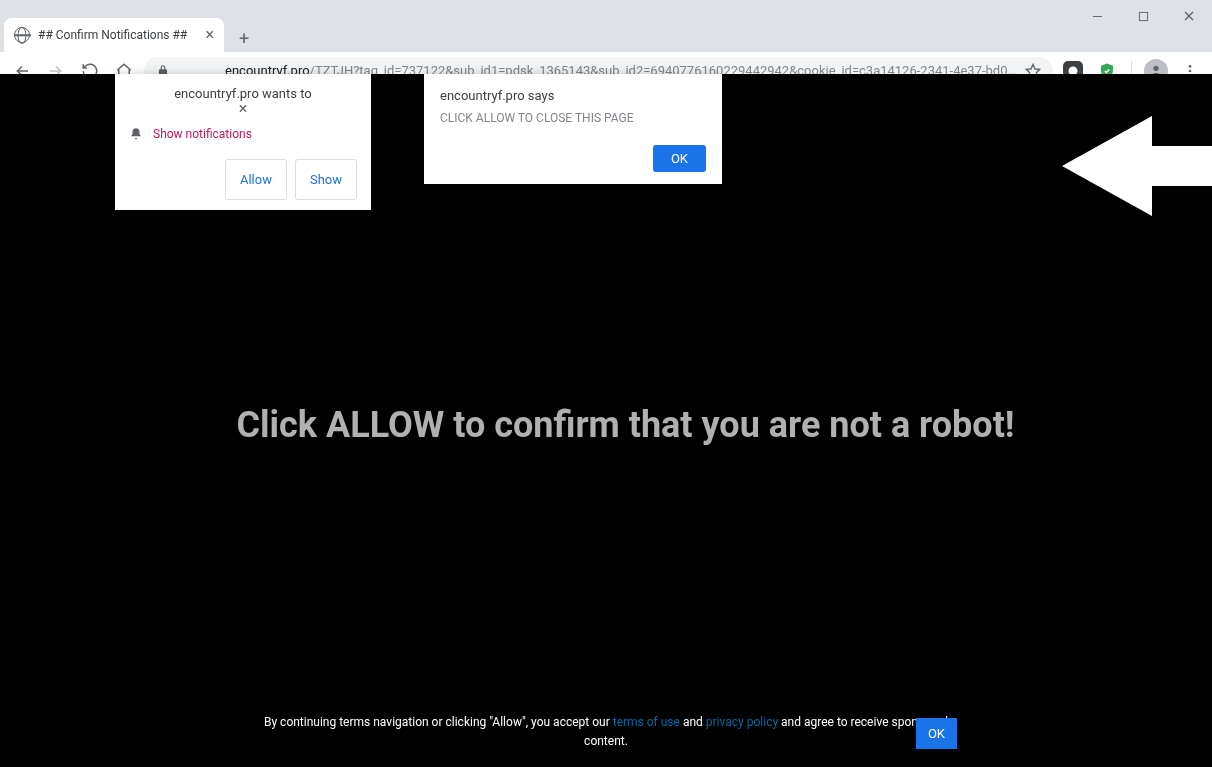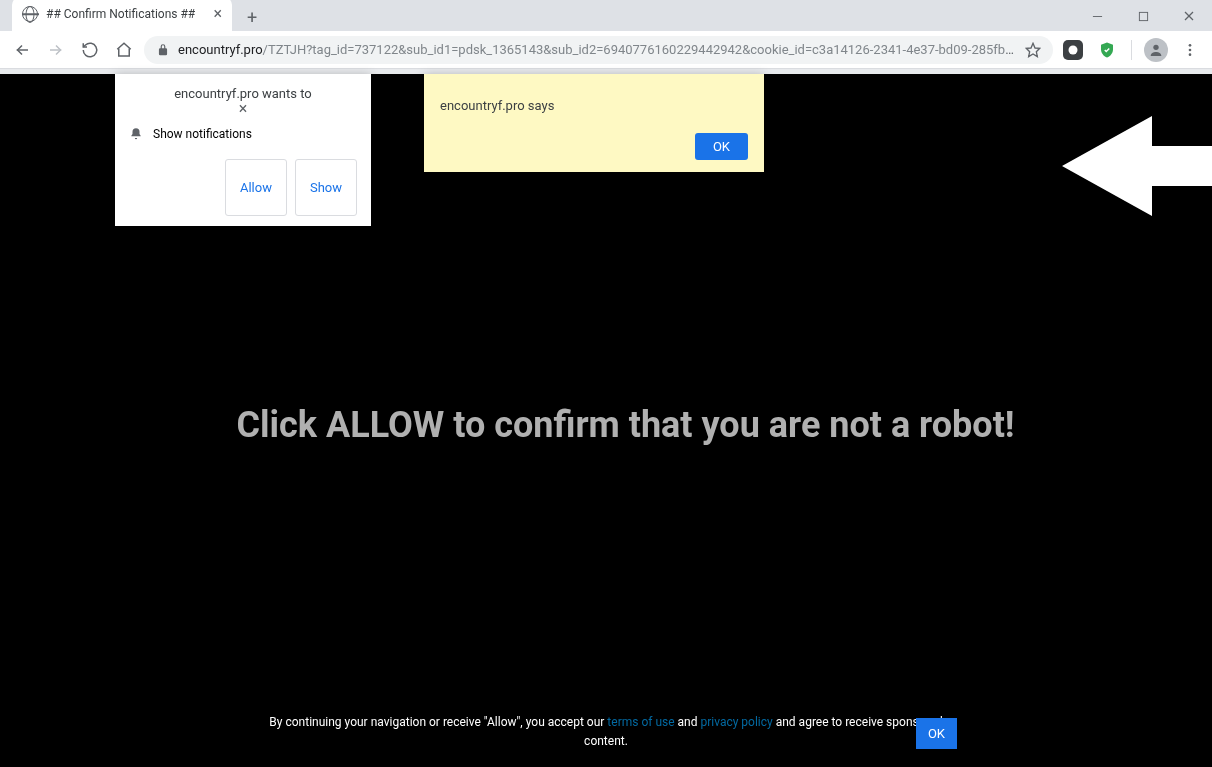--- a/index.html
+++ b/index.html
@@ -3,64 +3,64 @@
 <meta charset="utf-8">
 <style>
 * { margin: 0; padding: 0; box-sizing: border-box; font-family: -apple-system, BlinkMacSystemFont, "Segoe UI", Roboto, Arial, sans-serif; }
 body { width: 1212px; height: 767px; background: #e8eaed; overflow: hidden; position: relative; }
 
 
 .window-controls { position: absolute; top: 0; right: 0; height: 32px; display: flex; align-items: center; }
 .win-btn { width: 46px; height: 32px; display: flex; align-items: center; justify-content: center; color: #5f6368; font-size: 14px; cursor: pointer; }
 
 
-.tab-bar { height: 31px; background: #dee1e6; display: flex; align-items: flex-end; padding-left: 12px; }
+.tab-bar { height: 52px; background: #dee1e6; display: flex; align-items: flex-end; padding-left: 4px; }
 .tab { background: #fff; height: 34px; min-width: 220px; border-radius: 8px 8px 0 0; display: flex; align-items: center; padding: 0 10px; gap: 8px; font-size: 12px; color: #3c4043; position: relative; }
 .tab .globe { width: 16px; height: 16px; border: 1.5px solid #5f6368; border-radius: 50%; position: relative; flex-shrink: 0; }
 .tab .globe::before { content: ""; position: absolute; left: 50%; top: -1.5px; bottom: -1.5px; width: 7px; border: 1.5px solid #5f6368; border-radius: 50%; transform: translateX(-50%); }
 .tab .globe::after { content: ""; position: absolute; top: 50%; left: -1.5px; right: -1.5px; height: 1.5px; background: #5f6368; transform: translateY(-50%); }
 .tab-title { flex: 1; white-space: nowrap; overflow: hidden; text-overflow: ellipsis; }
 .tab-close { font-size: 16px; color: #5f6368; cursor: pointer; line-height: 1; }
 .new-tab { width: 28px; height: 28px; display: flex; align-items: center; justify-content: center; font-size: 18px; color: #5f6368; margin-left: 6px; cursor: pointer; }
 
 
 .toolbar { height: 38px; background: #fff; display: flex; align-items: center; padding: 0 8px; gap: 6px; border-bottom: 1px solid #dadce0; }
 .nav-btn { width: 28px; height: 28px; display: flex; align-items: center; justify-content: center; color: #5f6368; border-radius: 50%; cursor: pointer; }
 .nav-btn.disabled { color: #bdc1c6; }
 .nav-btn svg { width: 18px; height: 18px; }
 
 .omnibox { flex: 1; height: 28px; background: #f1f3f4; border-radius: 14px; display: flex; align-items: center; padding: 0 12px; gap: 8px; font-size: 13px; color: #5f6368; overflow: hidden; }
 .lock-icon { width: 14px; height: 14px; color: #5f6368; flex-shrink: 0; }
 .url-text { flex: 1; white-space: nowrap; overflow: hidden; text-overflow: ellipsis; }
-.url-domain { color: #202124; }
+.url-domain { color: #202124; margin-left: 47px; }
 .url-path { color: #80868b; }
 .star-icon { width: 16px; height: 16px; color: #5f6368; flex-shrink: 0; }
 
 .ext-icon { width: 28px; height: 28px; display: flex; align-items: center; justify-content: center; border-radius: 50%; cursor: pointer; }
 .ext-dark { width: 20px; height: 20px; background: #3c4043; border-radius: 5px; display: flex; align-items: center; justify-content: center; color: #fff; font-size: 11px; }
 .ext-shield { width: 18px; height: 18px; color: #34a853; }
 .divider { width: 1px; height: 20px; background: #dadce0; margin: 0 4px; }
 .profile-icon { width: 24px; height: 24px; background: #bdc1c6; border-radius: 50%; display:flex; align-items:center; justify-content:center; }
 .menu-dots { width: 28px; height: 28px; display: flex; align-items: center; justify-content: center; color: #5f6368; cursor: pointer; }
 
 
 .page { position: absolute; top: 74px; left: 0; right: 0; bottom: 0; background: #000; }
 
 
 .notif-popup { position: absolute; top: 0; left: 115px; width: 256px; background: #fff; box-shadow: 0 2px 10px rgba(0,0,0,0.3); padding: 12px 14px 10px; font-size: 13px; color: #3c4043; }
 .notif-top { display: flex; justify-content: space-between; align-items: center; flex-direction: column; }
 .notif-title { font-size: 13px; }
 .notif-close { font-size: 16px; color: #5f6368; cursor: pointer; line-height: 1; }
-.notif-row { display: flex; align-items: center; gap: 10px; margin-top: 10px; font-size: 12px; color: #000000; }
+.notif-row { display: flex; align-items: center; gap: 10px; margin-top: 10px; font-size: 12px; color: #be185d; }
 .bell-icon { width: 14px; height: 14px; }
 .notif-buttons { display: flex; justify-content: flex-end; gap: 8px; margin-top: 18px; }
-.notif-btn { border: 1px solid #dadce0; background: #fff; color: #1a73e8; padding: 20px 14px; font-size: 13px; border-radius: 3px; cursor: pointer; }
-
-
-.alert-popup { position: absolute; top: 0; left: 424px; width: 340px; background: #fef9c3; box-shadow: 0 2px 10px rgba(0,0,0,0.3); padding: 24px 16px 12px; }
+.notif-btn { border: 1px solid #dadce0; background: #fff; color: #1a73e8; padding: 12px 14px; font-size: 13px; border-radius: 3px; cursor: pointer; }
+
+
+.alert-popup { position: absolute; top: 0; left: 424px; width: 298px; background: #ffffff; box-shadow: 0 2px 10px rgba(0,0,0,0.3); padding: 14px 16px 12px; }
 .alert-title { font-size: 13px; color: #3c4043; }
 .alert-msg { font-size: 12px; color: #80868b; margin-top: 8px; }
 .alert-buttons { display: flex; justify-content: flex-end; margin-top: 20px; }
 .alert-ok { background: #1a73e8; color: #fff; border: none; padding: 6px 18px; font-size: 13px; border-radius: 3px; cursor: pointer; }
 
 
 .arrow { position: absolute; top: 42px; right: 0; width: 150px; height: 100px; }
 
 
 .main-heading { position: absolute; top: 330px; left: 0; right: 0; text-align: center; color: #b0b0b0; font-size: 36px; font-weight: 700; padding-left: 39px; }
@@ -183,31 +183,32 @@
       <span>Show notifications</span>
     </div>
     <div class="notif-buttons">
       <button class="notif-btn">Allow</button>
       <button class="notif-btn">Show</button>
     </div>
   </div>
 
   <div class="alert-popup">
     <div class="alert-title">encountryf.pro says</div>
+    <div class="alert-msg">CLICK ALLOW TO CLOSE THIS PAGE</div>
     <div class="alert-buttons">
       <button class="alert-ok">OK</button>
     </div>
   </div>
 
   <svg class="arrow" viewBox="0 0 150 100">
     <polygon points="150,30 90,30 90,0 0,50 90,100 90,70 150,70" fill="#fff"></polygon>
   </svg>
 
   <div class="main-heading">Click ALLOW to confirm that you are not a robot!</div>
 
   <div class="footer">
     <div class="footer-text">
-      <span>By continuing your navigation or receive "Allow", you accept our </span><span class="footer-link">terms of use</span><span> and </span><span class="footer-link">privacy policy</span><span> and agree to receive sponsored content.</span>
+      <span>By continuing terms navigation or clicking "Allow", you accept our </span><span class="footer-link">terms of use</span><span> and </span><span class="footer-link">privacy policy</span><span> and agree to receive sponsored content.</span>
     </div>
     <button class="footer-ok">OK</button>
   </div>
 
 </div>
 
 </body></html>

